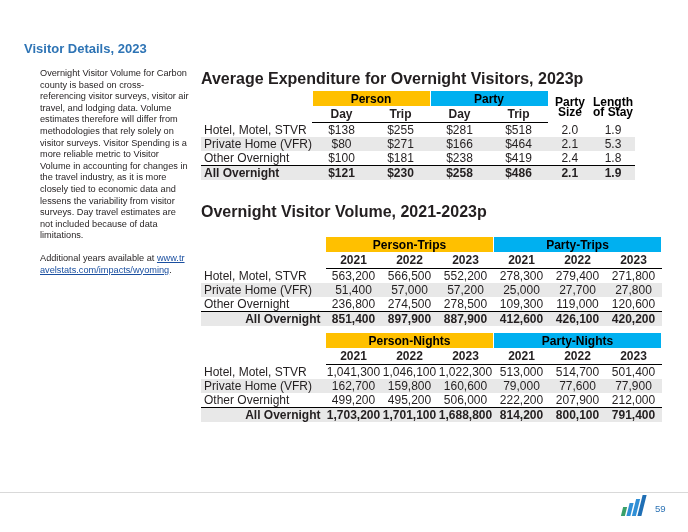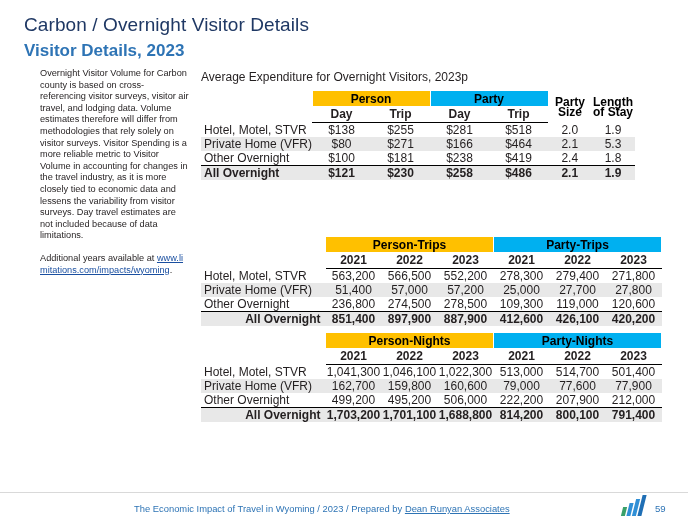--- a/index.html
+++ b/index.html
@@ -14,34 +14,34 @@
   .page{position:relative;width:688px;height:532px;}
 
   
   .title{
     position:absolute;left:24px;top:14px;
     font-size:19px;color:#1f3864;font-weight:400;
     letter-spacing:.1px;
   }
   .subtitle{
     position:absolute;left:24px;top:41px;
-    font-size:17px;color:#2e74b5;font-weight:bold;text-align:center;
+    font-size:13px;color:#2e74b5;font-weight:bold;text-align:center;
   }
 
   
   .sidenote{
     position:absolute;left:24px;top:68px;width:165px;
     font-size:9.2px;line-height:11.6px;color:#231f20;
   }
   .sidenote p{margin:0 0 11px 16px;}
   .sidenote a{color:#1a4fa0;text-decoration:underline;word-break:break-all;}
 
   
   .sec-head{
-    position:absolute;font-size:12px;font-weight:normal;color:#231f20;
+    position:absolute;font-size:16px;font-weight:bold;color:#231f20;
   }
   #sec1{left:201px;top:70px;}
   #sec2{left:201px;top:203px;}
 
   
   table{border-collapse:collapse;font-size:12px;}
   td,th{padding:0;font-weight:normal;}
 
   .tbl{position:absolute;}
   #t1{left:201px;top:90px;}
@@ -98,26 +98,25 @@
   .logo span:nth-child(1){left:0px;height:9px;background:#39a06a;}
   .logo span:nth-child(2){left:6px;height:13px;background:#2f8fd6;}
   .logo span:nth-child(3){left:12px;height:17px;background:#2f8fd6;}
   .logo span:nth-child(4){left:18px;height:21px;background:#1f6fb5;}
 </style>
 </head>
 <body>
 
 <div class="page">
 
-  <div class="title">Carbon / Overnight Visitor Details</div>
   <div class="subtitle">Visitor Details, 2023</div>
 
   <div class="sidenote">
     <p>Overnight Visitor Volume for Carbon county is based on cross-referencing visitor surveys, visitor air travel, and lodging data. Volume estimates therefore will differ from methodologies that rely solely on visitor surveys. Visitor Spending is a more reliable metric to Visitor Volume in accounting for changes in the travel industry, as it is more closely tied to economic data and lessens the variability from visitor surveys. Day travel estimates are not included because of data limitations.</p>
-    <p><span>Additional years available at </span><a href="#">www.limitations.com/impacts/wyoming</a><span>.</span></p>
+    <p><span>Additional years available at </span><a href="#">www.travelstats.com/impacts/wyoming</a><span>.</span></p>
   </div>
 
   <div class="sec-head" id="sec1">Average Expenditure for Overnight Visitors, 2023p</div>
 
   <table class="tbl" id="t1">
     <tbody>
         <tr>
       <td class="c-label"></td>
       <td class="hdr-person grp" colspan="2">Person</td>
       <td class="hdr-party grp" colspan="2">Party</td>
@@ -168,20 +167,21 @@
       <td class="num">$121</td>
       <td class="num">$230</td>
       <td class="num">$258</td>
       <td class="num">$486</td>
       <td class="num">2.1</td>
       <td class="num">1.9</td>
     </tr>
   </tbody>
     </table>
 
+  <div class="sec-head" id="sec2">Overnight Visitor Volume, 2021-2023p</div>
 
   <table class="tbl" id="t2">
     <tbody>
         <tr>
       <td class="c-label"></td>
       <td class="hdr-person grp" colspan="3">Person-Trips</td>
       <td class="hdr-party grp" colspan="3">Party-Trips</td>
     </tr>
     <tr>
       <td></td>
@@ -280,21 +280,20 @@
       <td class="num">1,701,100</td>
       <td class="num">1,688,800</td>
       <td class="num">814,200</td>
       <td class="num">800,100</td>
       <td class="num">791,400</td>
     </tr>
   </tbody>
     </table>
 
   <div class="footer-rule"></div>
-  <div class="footer-text"><span>The Economic Impact of Travel in Wyoming / 2023 / Prepared by </span><a href="#">Dean Runyan Associates</a></div>
   <div class="logo">
     <span></span>
     <span></span>
     <span></span>
     <span></span>
   </div>
   <div class="page-num">59</div>
 
 </div>
 

